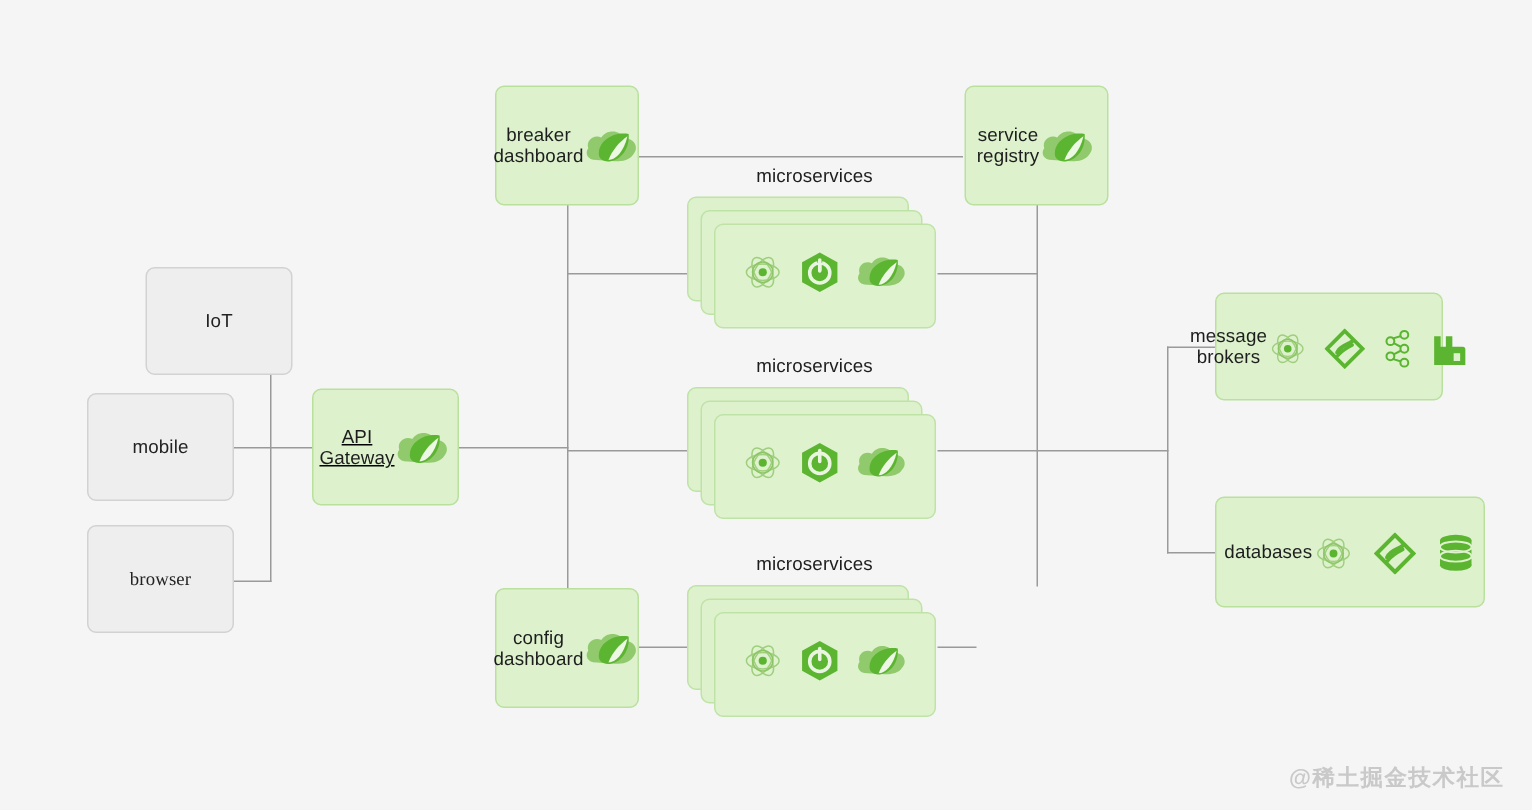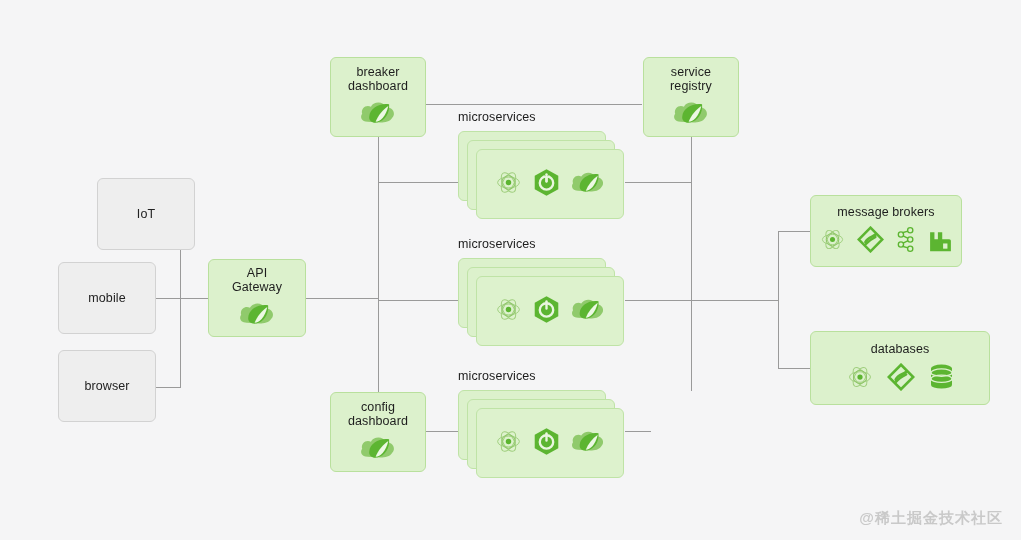--- a/index.html
+++ b/index.html
@@ -23,21 +23,21 @@
   .wire.h { height: 1px; }
   .wire.v { width: 1px; }
   .wire-wrap { position: absolute; inset: 0; pointer-events: none; }
 
   
   .node {
     position: absolute;
     box-sizing: border-box;
     border-radius: 6px;
     display: flex;
-    flex-direction: column;
+    flex-direction: row;
     align-items: center;
     justify-content: center;
   }
   .node.client {
     background: #eeeeee;
     border: 1px solid #d2d2d2;
   }
   .node.green {
     background: #dcf1cc;
     border: 1px solid #b9e09d;
@@ -58,21 +58,21 @@
     justify-content: center;
     gap: 7px;
     margin-top: 7px;
   }
 
   
   .ms-group { position: absolute; }
   .ms-title {
     position: absolute;
     width: 100%;
-    text-align: left;
+    text-align: center;
     top: -21px;
     font-size: 12.5px;
     color: #1d1d1d;
     letter-spacing: .1px;
   }
   .ms-card {
     position: absolute;
     box-sizing: border-box;
     border-radius: 6px;
     background: #dcf1cc;
@@ -132,25 +132,25 @@
   </div>
 
   <div class="node client" style="left:58px; top:178px; width:98px; height:72px;margin-left:39px;">
     <div class="node-label">IoT</div>
   </div>
 
   <div class="node client" style="left:58px; top:262px; width:98px; height:72px;">
     <div class="node-label">mobile</div>
   </div>
 
-  <div class="node client" style="left:58px; top:350px; width:98px; height:72px;">
+  <div class="node client" style="left:58px; top:350px; width:98px; height:72px;font-family:Liberation Serif, serif;">
     <div class="node-label">browser</div>
   </div>
 
-  <div class="node green" style="left:208px; top:259px; width:98px; height:78px;">
+  <div class="node green" style="left:208px; top:259px; width:98px; height:78px;text-decoration:underline;">
     <div class="node-label">API
 Gateway</div>
     <div class="icon-row">
       <span>
         <svg width="38" height="26" viewBox="0 0 48 32">
           <path d="M11 27 C3 27 1 21 4 17 C2 10 9 5 15 8 C19 1 31 1 34 9 C43 8 47 17 42 22 C39 27 33 28 27 28 Z" fill="#83c35a" opacity=".85"></path>
           <path d="M38 5 C26 3 14 10 13 20 C12 26 17 29 23 28 C33 26 39 16 38 5 Z" fill="#5cb531"></path>
           <path d="M37 7 C30 12 24 19 21 27 C27 27 34 20 37 7 Z" fill="#ecf8e3"></path>
         </svg>
       </span>

